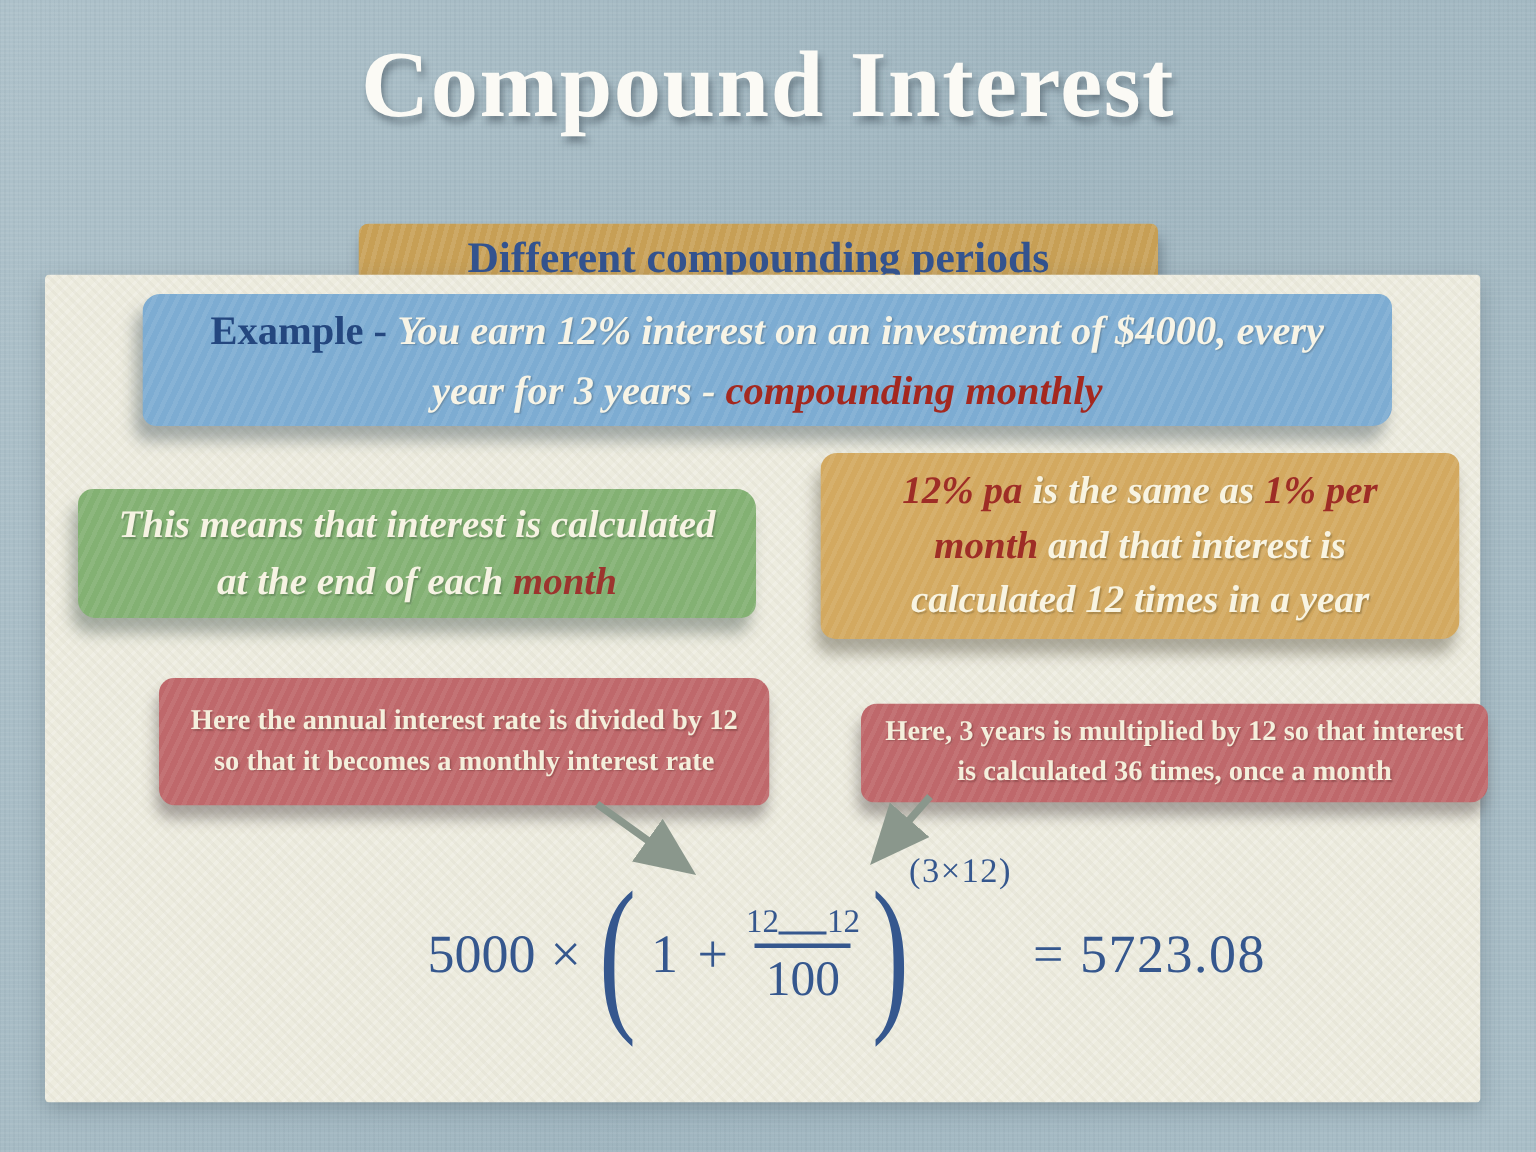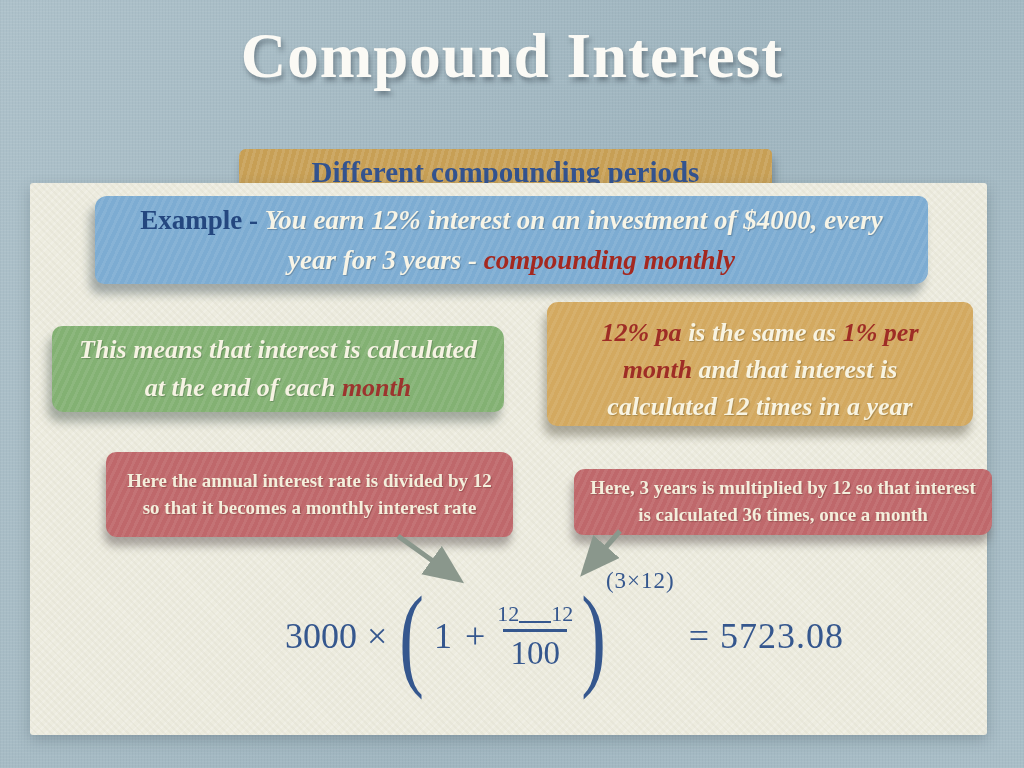--- a/index.html
+++ b/index.html
@@ -77,21 +77,20 @@
   }
   .green-box .txt { font-size: 26px; font-weight: bold; font-style: italic; line-height: 1.45; color: #f6f3e3; text-shadow: 1px 1px 1px rgba(40,60,40,0.30); }
   .green-box .hl { color: #9c342e; text-shadow: none; }
 
   .gold-box {
     left: 547px; top: 302px; width: 426px; height: 124px;
     background-color: #d3a960;
     border-radius: 11px 9px 12px 10px;
     box-shadow: -3px 10px 10px rgba(88,84,66,0.45);
     padding: 0 22px;
-    align-items: flex-end;
   }
   .gold-box .txt { font-size: 26px; font-weight: bold; font-style: italic; line-height: 1.42; color: #f8f4e2; text-shadow: 1px 1px 1px rgba(90,70,30,0.35); }
   .gold-box .hl { color: #9e2d26; text-shadow: none; }
 
   .red-note {
     background-color: #bf686b;
     background-image: repeating-linear-gradient(115deg, rgba(255,255,255,0.07) 0 3px, transparent 3px 7px);
     box-shadow: -2px 9px 9px rgba(85,75,75,0.45);
     margin-left: 24px;
   }
@@ -163,21 +162,21 @@
   <defs>
     <marker id="ah" markerWidth="9" markerHeight="8" refX="6.5" refY="3.5" orient="auto">
       <polygon points="0 0, 8 3.5, 0 7" fill="#8a978c"></polygon>
     </marker>
   </defs>
   <line x1="398" y1="536" x2="458" y2="579" stroke="#8a978c" stroke-width="5" marker-end="url(#ah)"></line>
   <line x1="620" y1="531" x2="585" y2="571" stroke="#8a978c" stroke-width="5" marker-end="url(#ah)"></line>
 </svg>
 
 <div class="formula">
-  <span>3000</span>
+  <span>5000</span>
   <span class="op-mul">×</span>
   <span class="paren paren-open">(</span>
   <span class="one-plus">1 +</span>
   <span class="frac">
     <span class="frac-inner">
       <span>12</span>
       <span class="bar-inner"></span>
       <span>12</span>
     </span>
     <span class="bar-main"></span>

